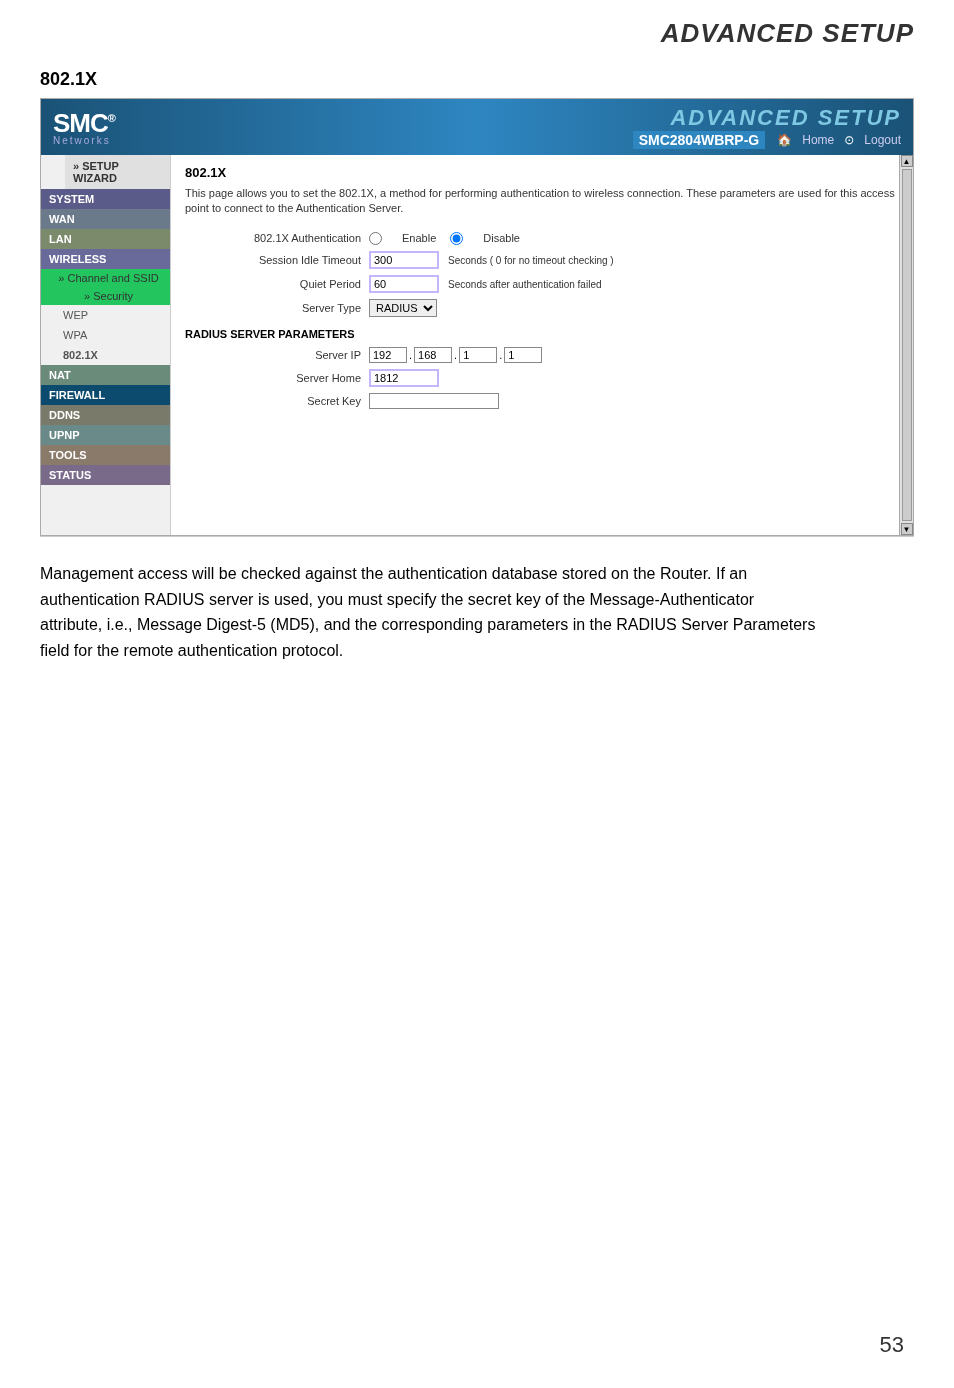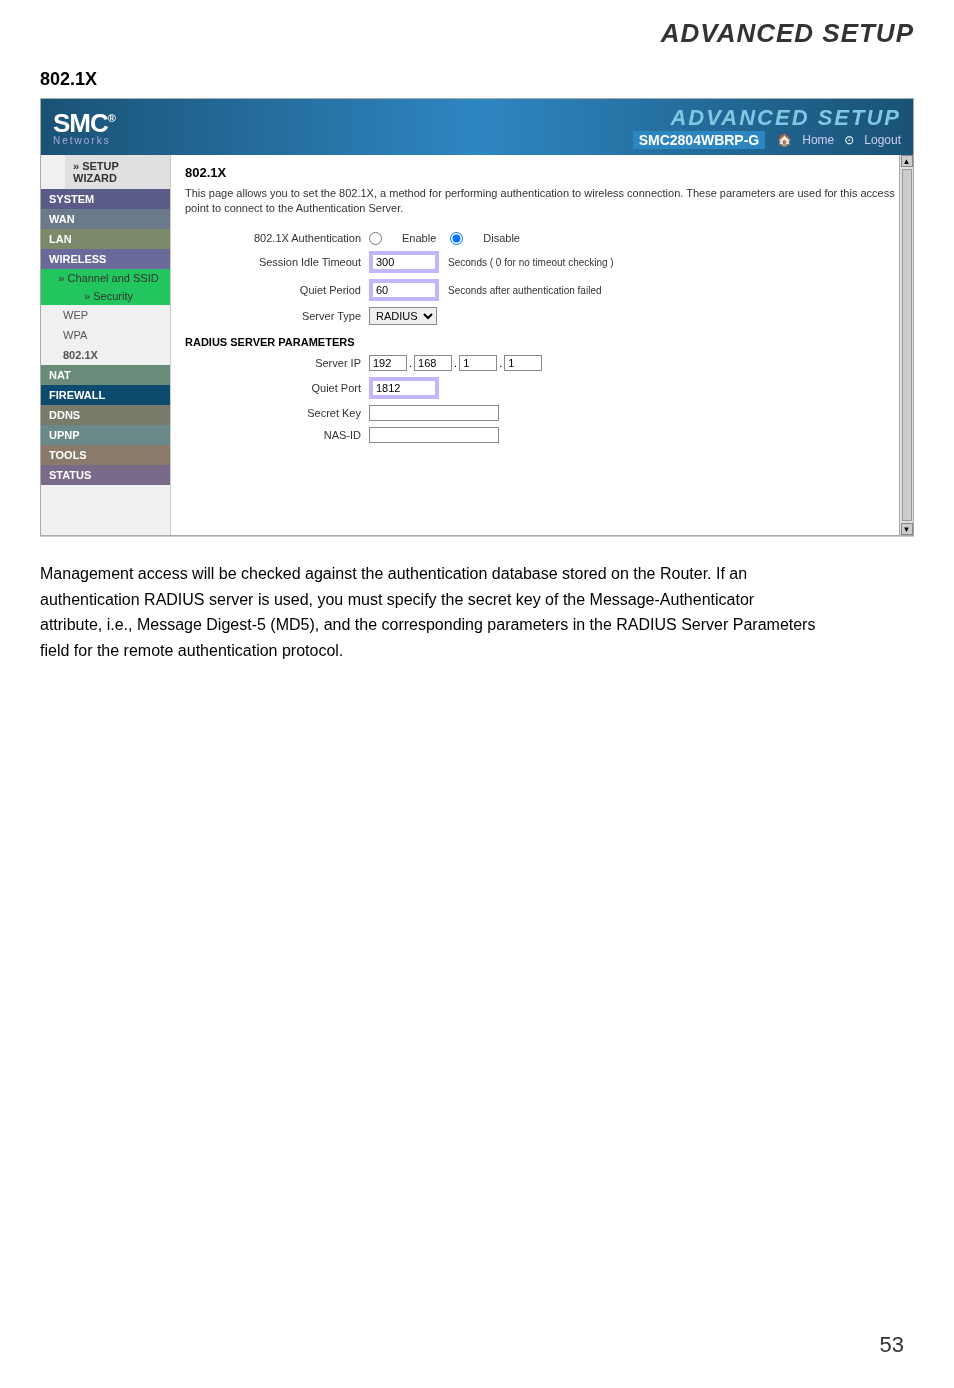--- a/index.html
+++ b/index.html
@@ -190,21 +190,21 @@
       width: 180px;
       padding-right: 8px;
       font-size: 11px;
     }
 
     .value-cell {
       text-align: left;
     }
 
     .form-input {
-      border: 4px solid #c4b5fd;
+      border: 2px solid #c4b5fd;
       padding: 1px 3px;
       font-size: 11px;
       width: 70px;
     }
 
     .form-input-wide {
       border: 1px solid #888;
       padding: 1px 3px;
       font-size: 11px;
       width: 130px;
@@ -435,37 +435,31 @@
               <span>.</span>
               <input class="ip-octet" type="text" value="168" style="">
               <span>.</span>
               <input class="ip-octet" type="text" value="1" style="">
               <span>.</span>
               <input class="ip-octet" type="text" value="1" style="">
             </div>
           </td>
         </tr>
         <tr>
-          <td class="label-cell">Quiet Port</td>
+          <td class="label-cell">Server Home</td>
           <td class="value-cell">
             <input class="form-input" type="text" value="1812" style="">
           </td>
         </tr>
         <tr>
           <td class="label-cell">Secret Key</td>
           <td class="value-cell">
             <input class="form-input-wide" type="text" style="">
           </td>
         </tr>
-        <tr>
-          <td class="label-cell">NAS-ID</td>
-          <td class="value-cell">
-            <input class="form-input-wide" type="text" style="">
-          </td>
-        </tr>
       </tbody>
         </table>
 
     </div>
   </div>
 
 </div>
 
 <div class="divider-line"></div>
 

